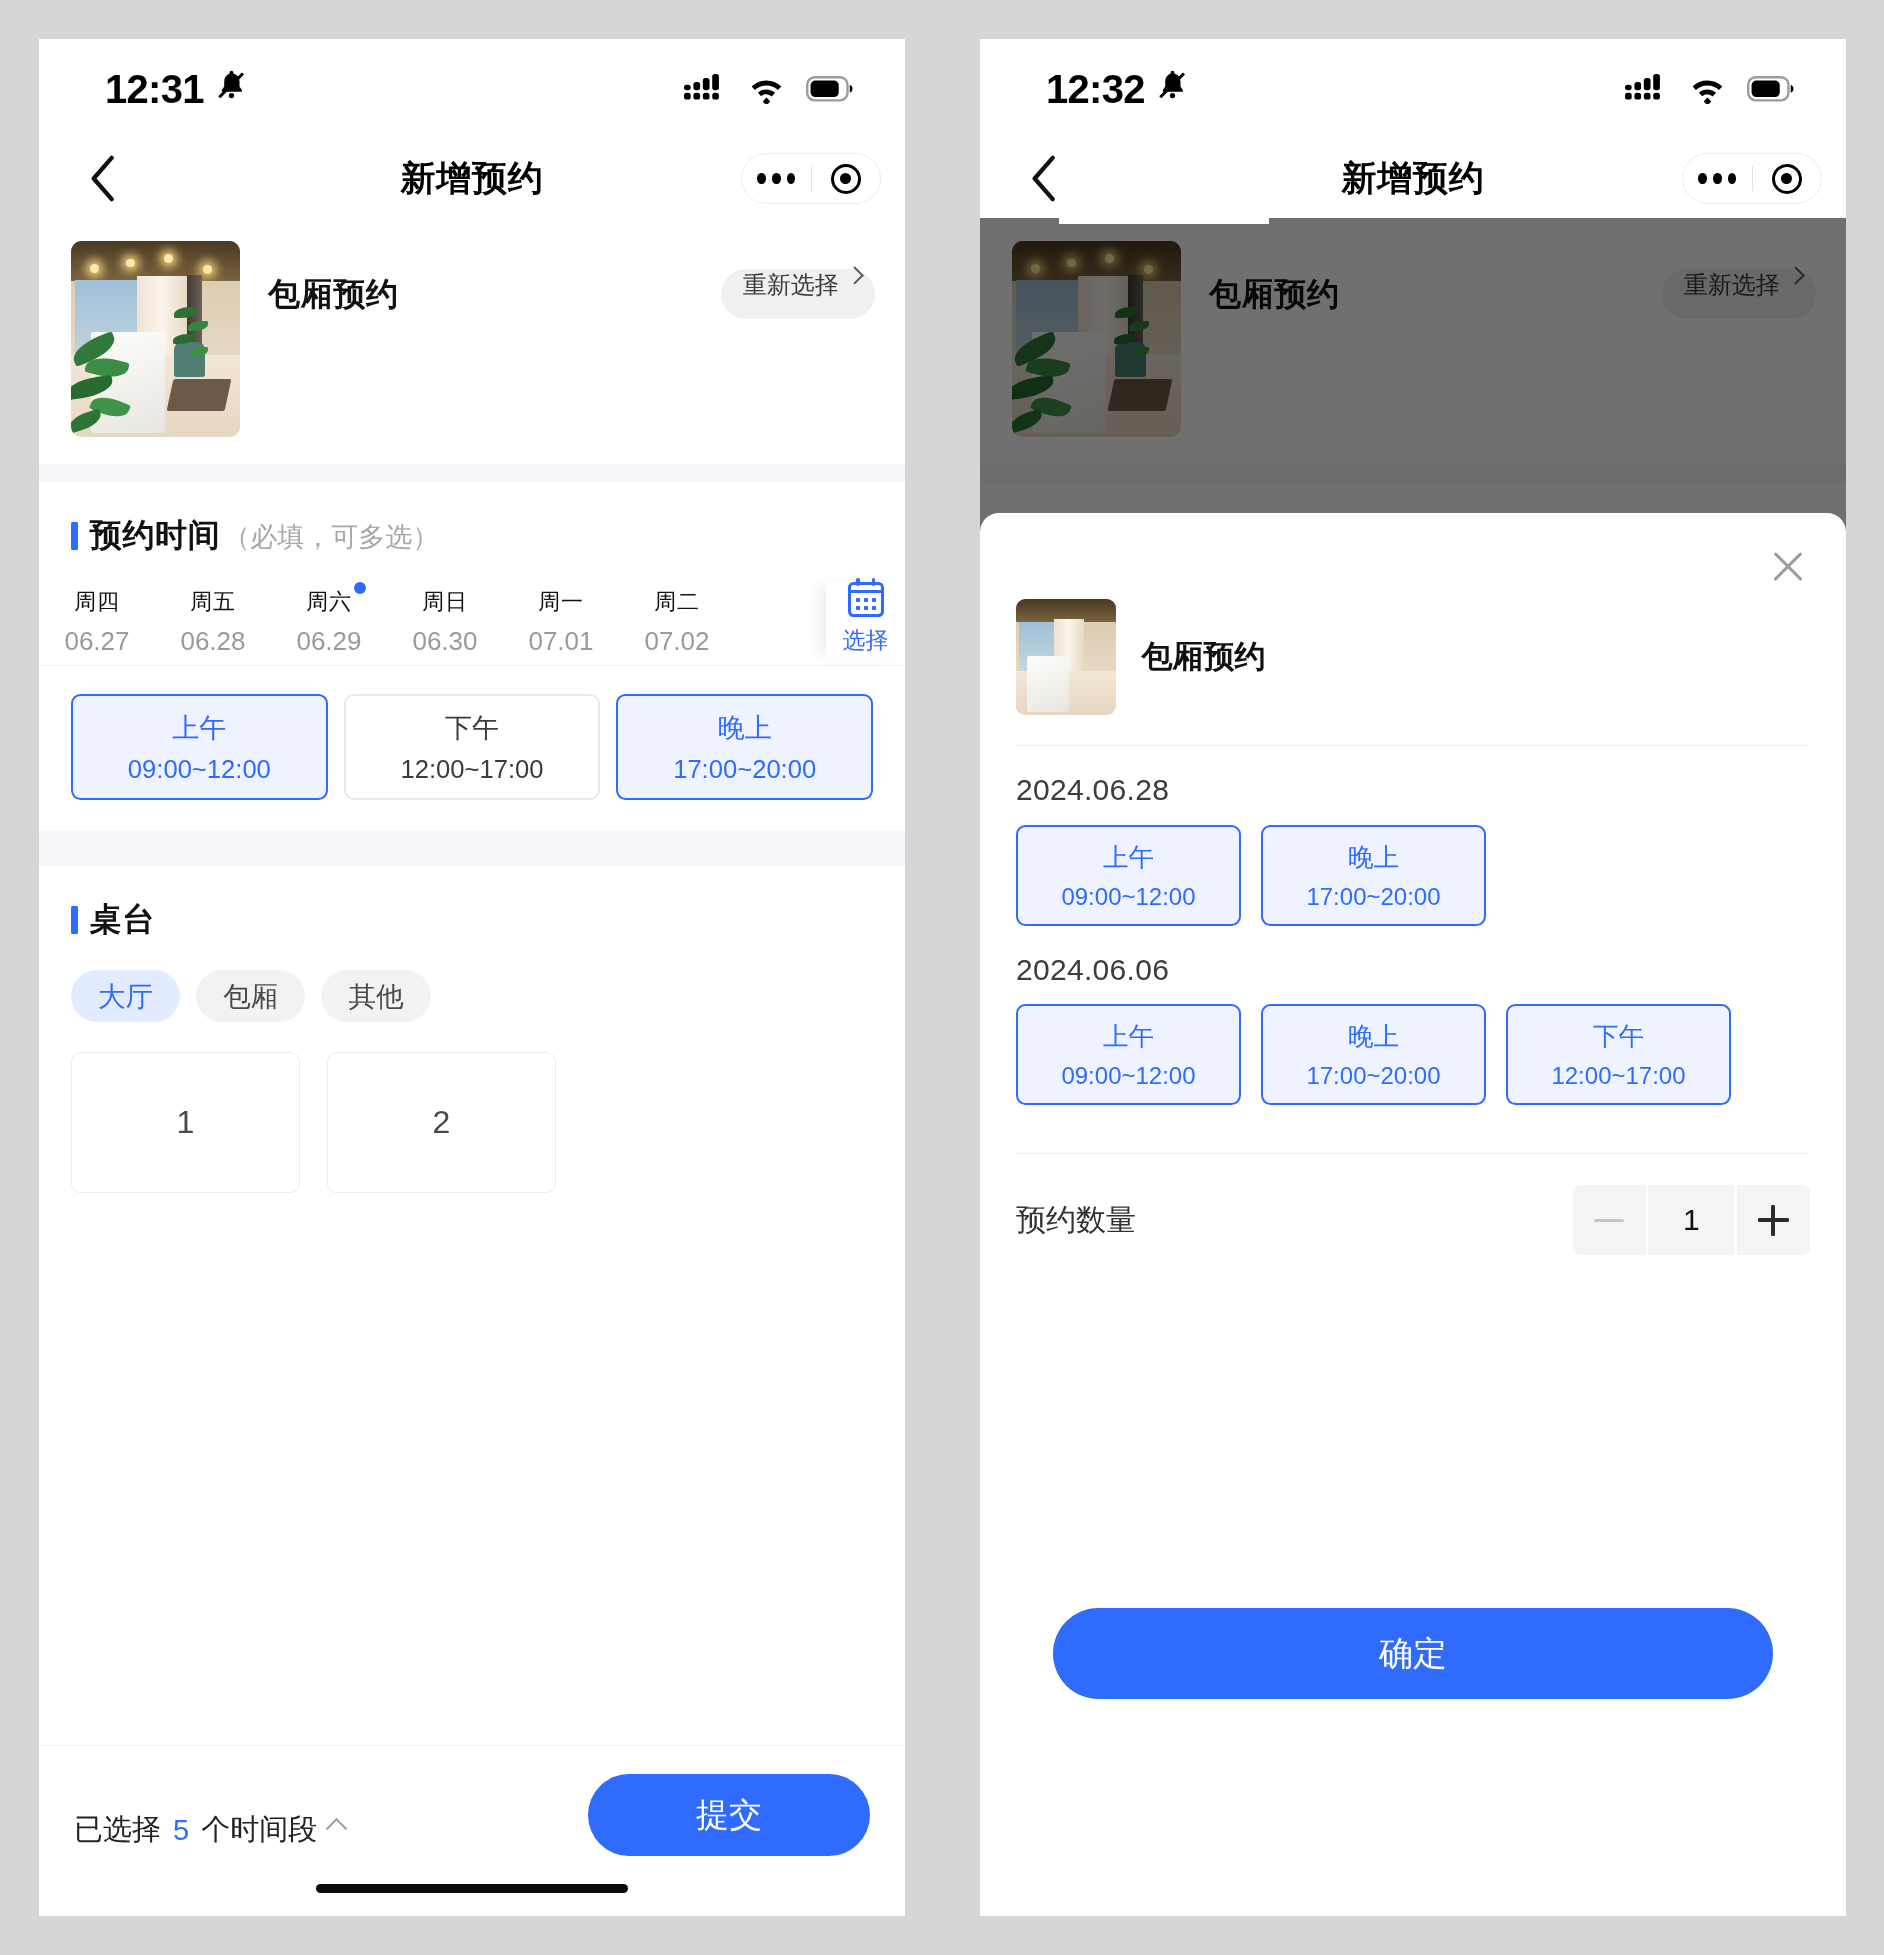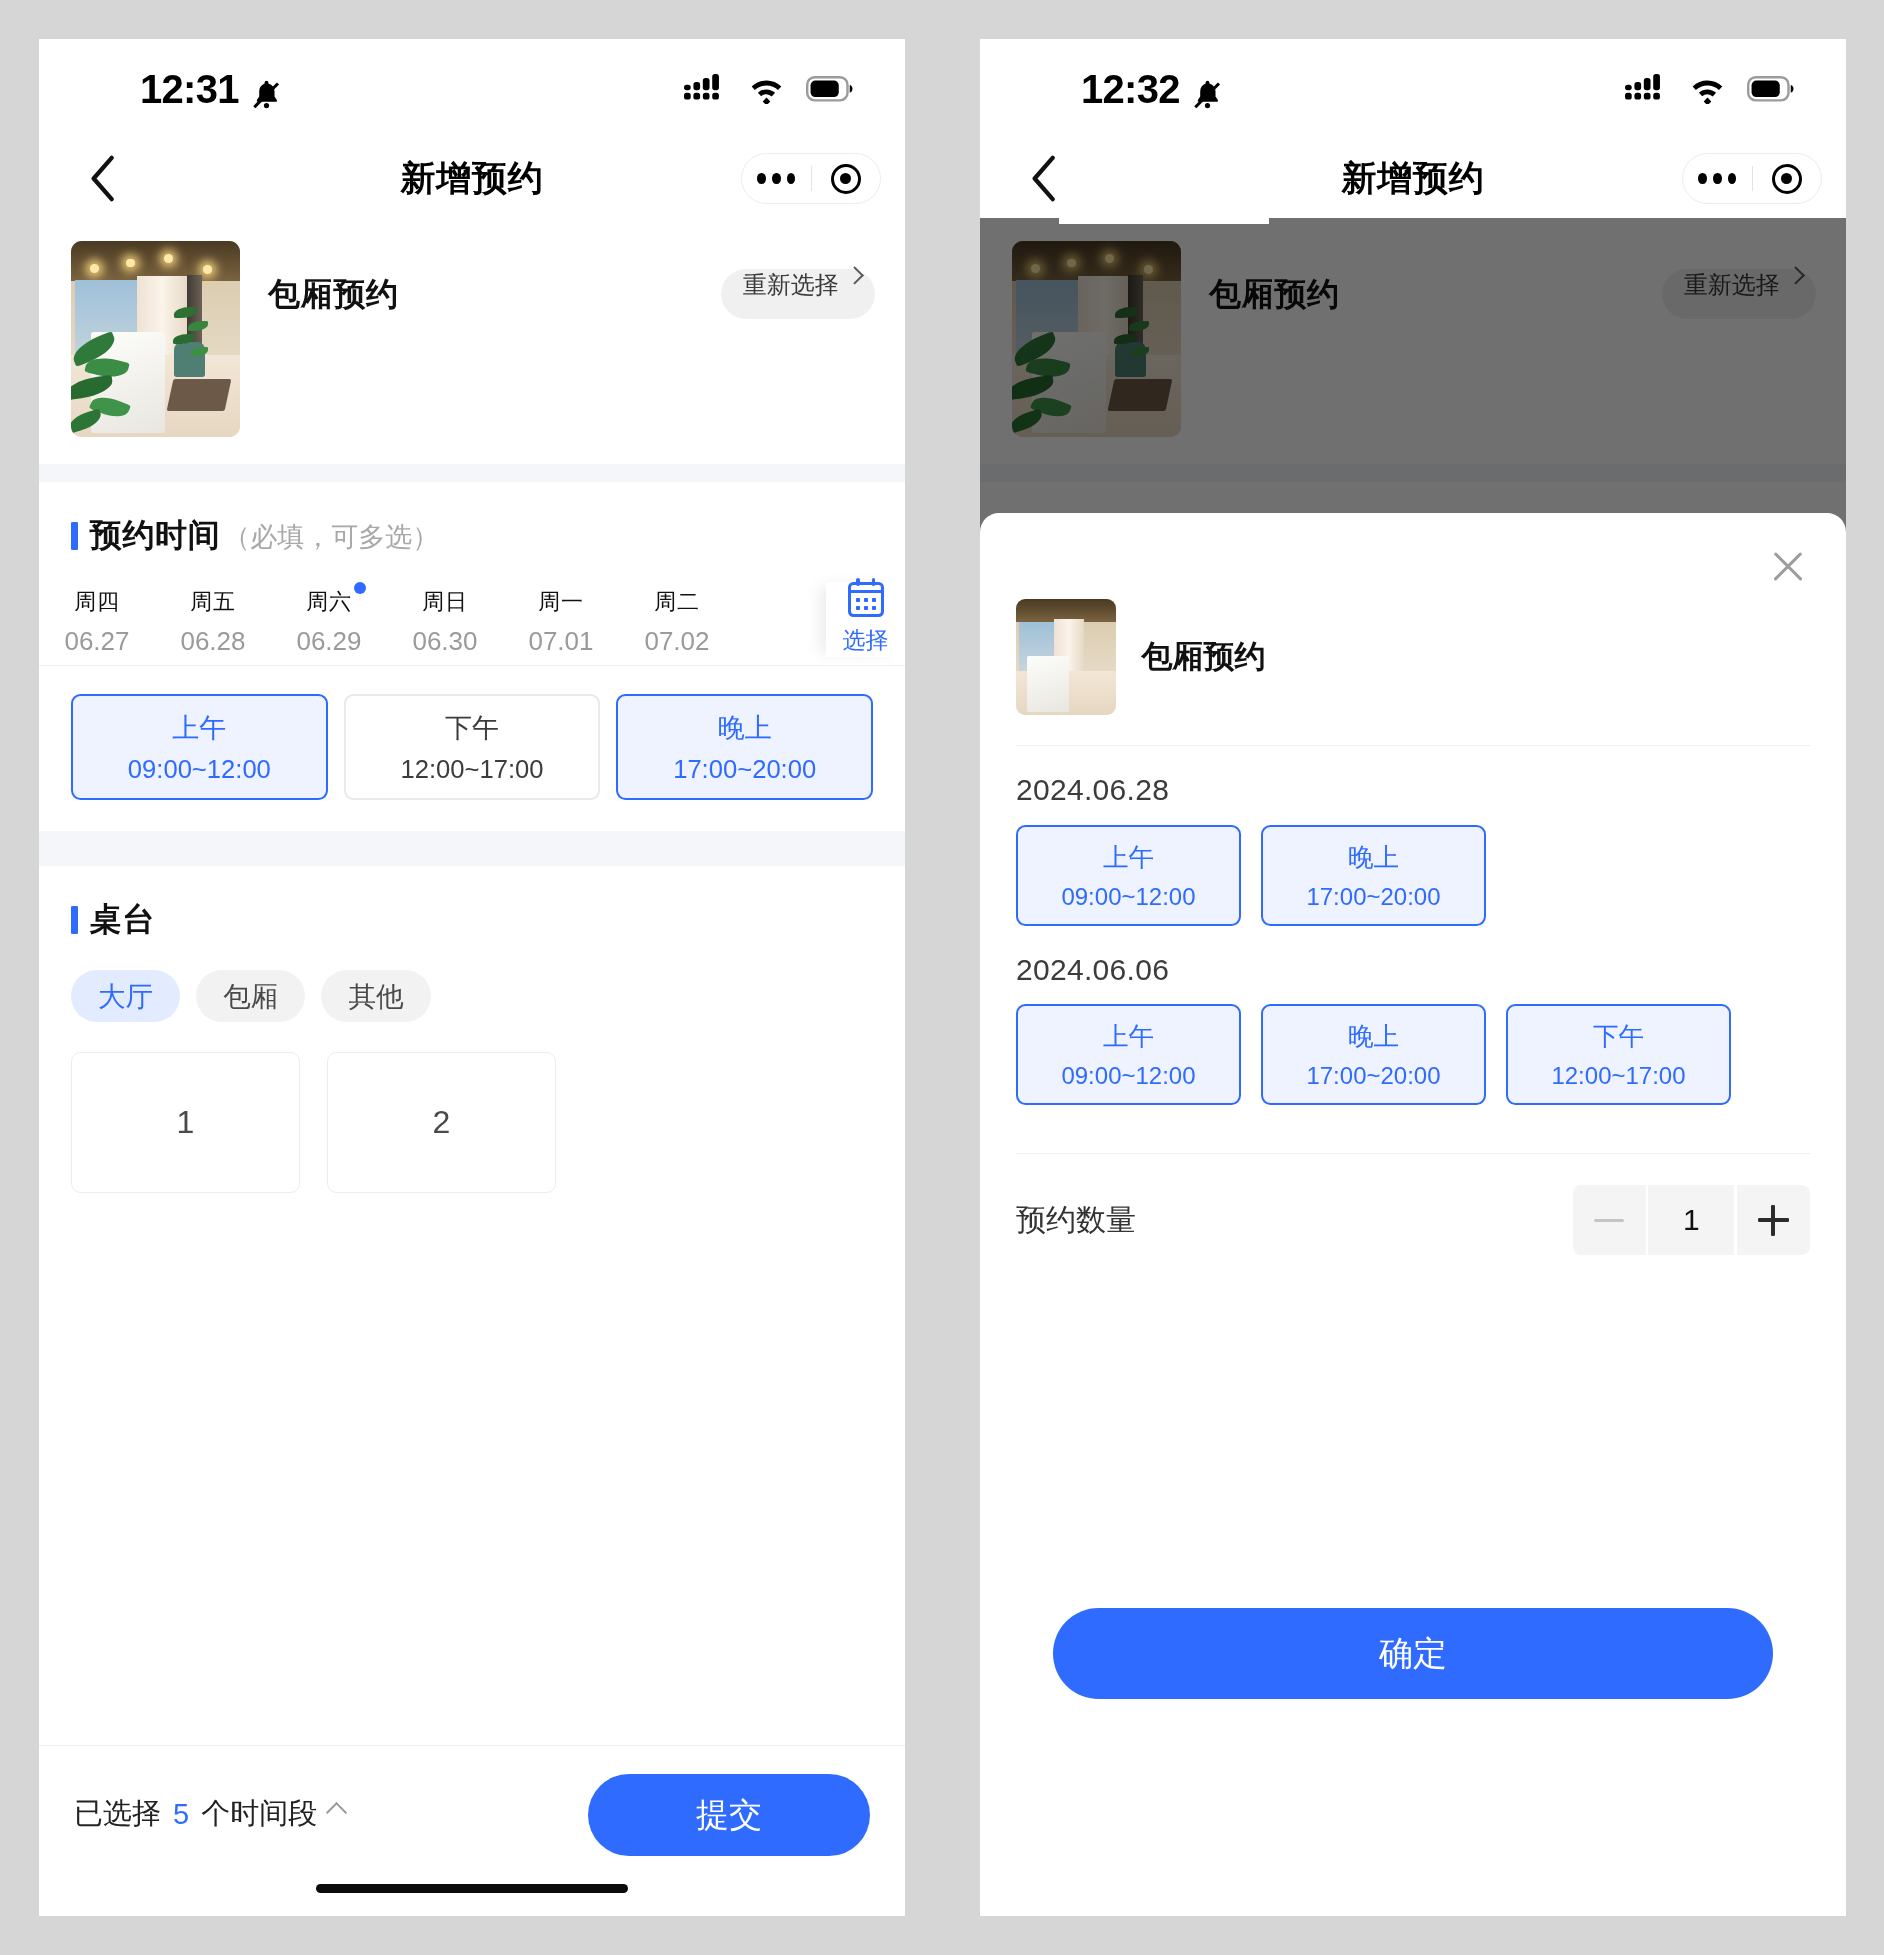--- a/index.html
+++ b/index.html
@@ -28,21 +28,21 @@
   }
 
   
   .statusbar {
     height: 100px;
     display: flex;
     align-items: center;
     justify-content: space-between;
     padding: 0 52px 0 66px;
   }
-  .sb-left { display: flex; align-items: flex-end; gap: 10px; margin-left: 35px; }
+  .sb-left { display: flex; align-items: flex-start; gap: 10px; }
   .sb-time { font-size: 40px; font-weight: 700; letter-spacing: -0.7px; color: #000; }
   .sb-right { display: flex; align-items: center; gap: 20px; }
 
   
   .navbar {
     height: 79px;
     display: flex;
     align-items: center;
     position: relative;
     padding: 0 24px 0 50px;
@@ -222,21 +222,21 @@
     font-size: 32px; color: #4a4a4a;
   }
 
   
   .bottombar {
     position: absolute; left: 0; right: 0; bottom: 0;
     height: 171px; background: #fff;
     border-top: 1.3px solid #efefef;
     display: flex; align-items: flex-start; padding: 28px 35px 0 35px;
   }
-  .sel-text { font-size: 29px; color: #222; display: flex; align-items: center; gap: 12px; margin-top: 20px; }
+  .sel-text { font-size: 29px; color: #222; display: flex; align-items: center; gap: 12px; margin-top: 36px; }
   .sel-text .num { color: #2f6bff; }
   .caret-up { width: 15px; height: 15px; border-top: 2.7px solid #9a9a9a; border-left: 2.7px solid #9a9a9a;
               transform: rotate(45deg); margin-bottom: 4px; }
   .submit {
     margin-left: auto;
     width: 282px; height: 82px; border-radius: 41px;
     background: #2f6bff; color: #fff;
     font-size: 33px; font-weight: 500;
     display: flex; align-items: center; justify-content: center;
   }

